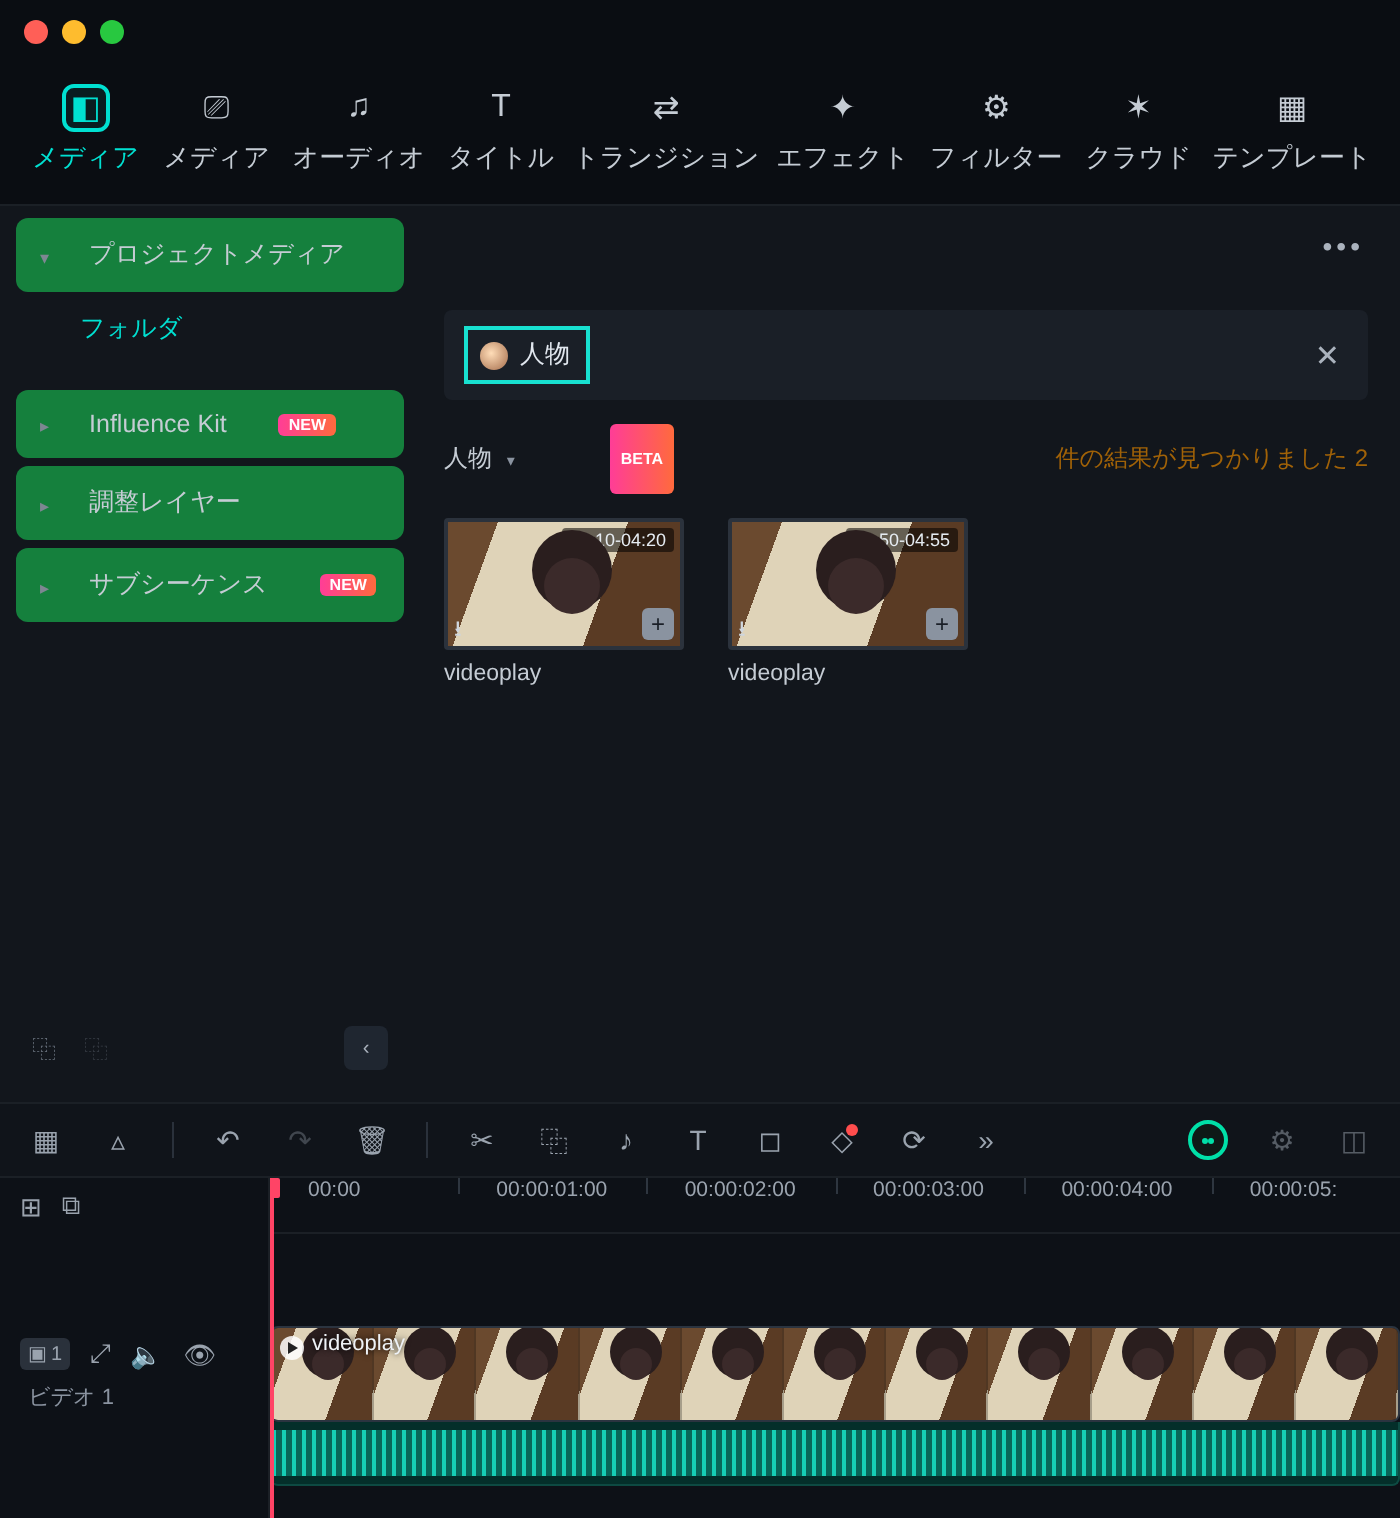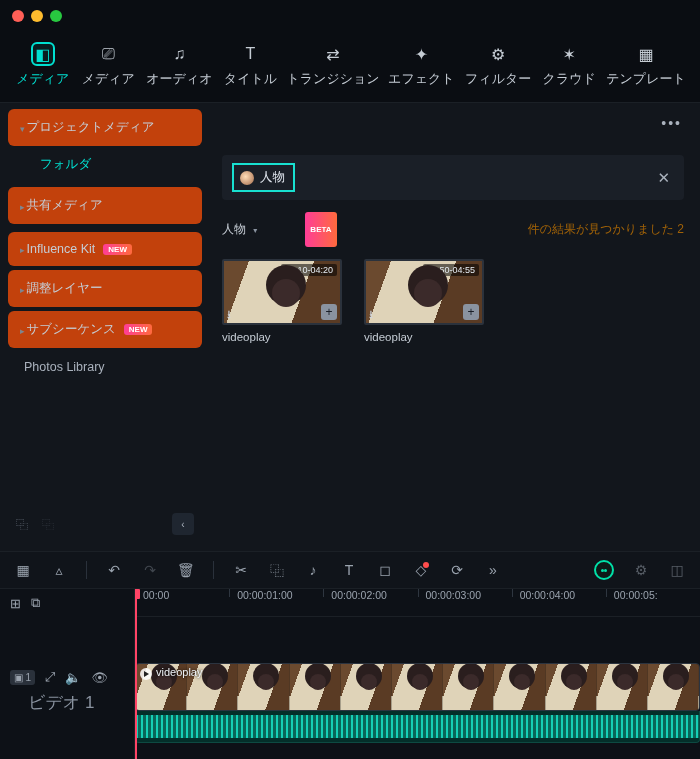--- a/index.html
+++ b/index.html
@@ -27,23 +27,23 @@
   }
   .nav-item.active { color:#00e0d1; }
   .nav-item.active .nav-icon { border:2px solid #00e0d1; border-radius:6px; background:rgba(0,224,209,.08);}
   .nav-icon { width:24px; height:24px; display:flex; align-items:center; justify-content:center; font-size:16px; margin-bottom:4px;}
   .nav-label { font-size:13px; white-space:nowrap; }
 
   .body-row { display:flex; height:448px; }
   .sidebar { width:210px; background:#12161c; padding:6px 8px; display:flex; flex-direction:column;}
   .side-group { margin-bottom:4px; }
   .side-row {
-    display:flex; align-items:center; gap:2px;
+    display:flex; align-items:center; gap:20px;
     padding:10px 12px; border-radius:6px;
-    background:#c2410c; color:#c5ccd4; cursor:pointer;
+    background:#15803d; color:#c5ccd4; cursor:pointer;
     font-size:12.5px;
   }
   .side-row .chev::before{content:"▸"; font-size:9px; color:#7d8792;}
   .side-row.expanded .chev::before{content:"▾";}
   .side-sub { padding:10px 12px 10px 32px; color:#00e0d1; font-size:12.5px; cursor:pointer;}
   .badge-new {
     display:inline-block; font-size:8px; font-weight:700;
     padding:1px 5px; border-radius:3px; margin-left:6px;
     background:linear-gradient(90deg,#ff3d97,#ff6a3d); color:#fff;
   }
@@ -115,28 +115,28 @@
   .toolbar .spacer{flex:1;}
   .avatar{width:20px;height:20px;border-radius:50%;background:#0e1a17;border:2px solid #00e0a8;position:relative;}
   .avatar::before,.avatar::after{content:"";position:absolute;top:7px;width:3px;height:3px;border-radius:50%;background:#00e0a8;}
   .avatar::before{left:5px;} .avatar::after{right:5px;}
   .rec-dot{width:6px;height:6px;border-radius:50%;background:#ff4d4d;position:absolute;margin-left:10px;margin-top:-10px;}
 
   
   .tl-wrap { display:flex; background:#0d1117; height:200px;}
   .tl-left { width:135px; border-right:1px solid #1b2026; display:flex; flex-direction:column;}
   .tl-left-row{display:flex;align-items:center;gap:10px;padding:6px 10px;color:#9aa3ae;font-size:13px;}
-  .tl-left-label{padding:0 10px 6px 28px;font-size:17px;color:#8a93a0;}
+  .tl-left-label{padding:0 10px 6px 14px;font-size:11px;color:#8a93a0;}
   .track-badge{background:#2a313b;border-radius:3px;padding:2px 4px;font-size:10px;display:flex;align-items:center;gap:2px;}
 
   .tl-right{flex:1;position:relative;overflow:hidden;}
   .playhead{position:absolute;left:0;top:0;bottom:0;width:2px;background:#ff4466;z-index:3;}
   .playhead::before{content:"";position:absolute;top:0;left:-3px;width:8px;height:10px;background:#ff4466;border-radius:1px;}
   .ruler{display:flex;align-items:flex-start;height:28px;border-bottom:1px solid #1b2026;font-size:10.5px;color:#9aa3ae;}
-  .ruler .tick{width:106px;padding-left:8px;position:relative;}
+  .ruler .tick{width:106px;padding-left:19px;position:relative;}
   .ruler .tick::before{content:"";position:absolute;left:0;top:0;width:1px;height:8px;background:#2e3640;}
   .tl-space{height:46px;}
   .tl-clip{
     margin:0; height:48px; border-radius:4px; overflow:hidden;
     display:flex; position:relative; border:1px solid #2b3440;
   }
   .frame{
     width:56px;height:100%;
     background:linear-gradient(110deg,#6b4a2f 0 18%,#dfd3b8 18% 65%,#5a3b24 65% 100%);
     position:relative; border-right:1px solid rgba(0,0,0,.25);
@@ -209,43 +209,38 @@
 
 <div class="body-row">
   <div class="sidebar">
     <div class="side-group">
       <div class="side-row expanded">
         <span class="chev"></span>
         <span>プロジェクトメディア</span>
       </div>
       <div class="side-sub">フォルダ</div>
     </div>
-    <div class="side-row">
-      <span class="chev"></span>
-      <span>共有メディア</span>
-    </div>
     <div style="height:4px"></div>
     <div style="height:4px"></div>
     <div class="side-row">
       <span class="chev"></span>
       <span>Influence Kit</span>
       <span class="badge-new">NEW</span>
     </div>
     <div style="height:4px"></div>
     <div class="side-row">
       <span class="chev"></span>
       <span>調整レイヤー</span>
     </div>
     <div style="height:4px"></div>
     <div class="side-row">
       <span class="chev"></span>
       <span>サブシーケンス</span>
       <span class="badge-new">NEW</span>
     </div>
-    <div class="side-plain">Photos Library</div>
 
     <div class="side-footer">
       <span>⿻</span>
       <span style="opacity:.4">⿻</span>
       <span class="spacer"></span>
       <span class="collapse-btn">‹</span>
     </div>
   </div>
 
   <div class="main">

